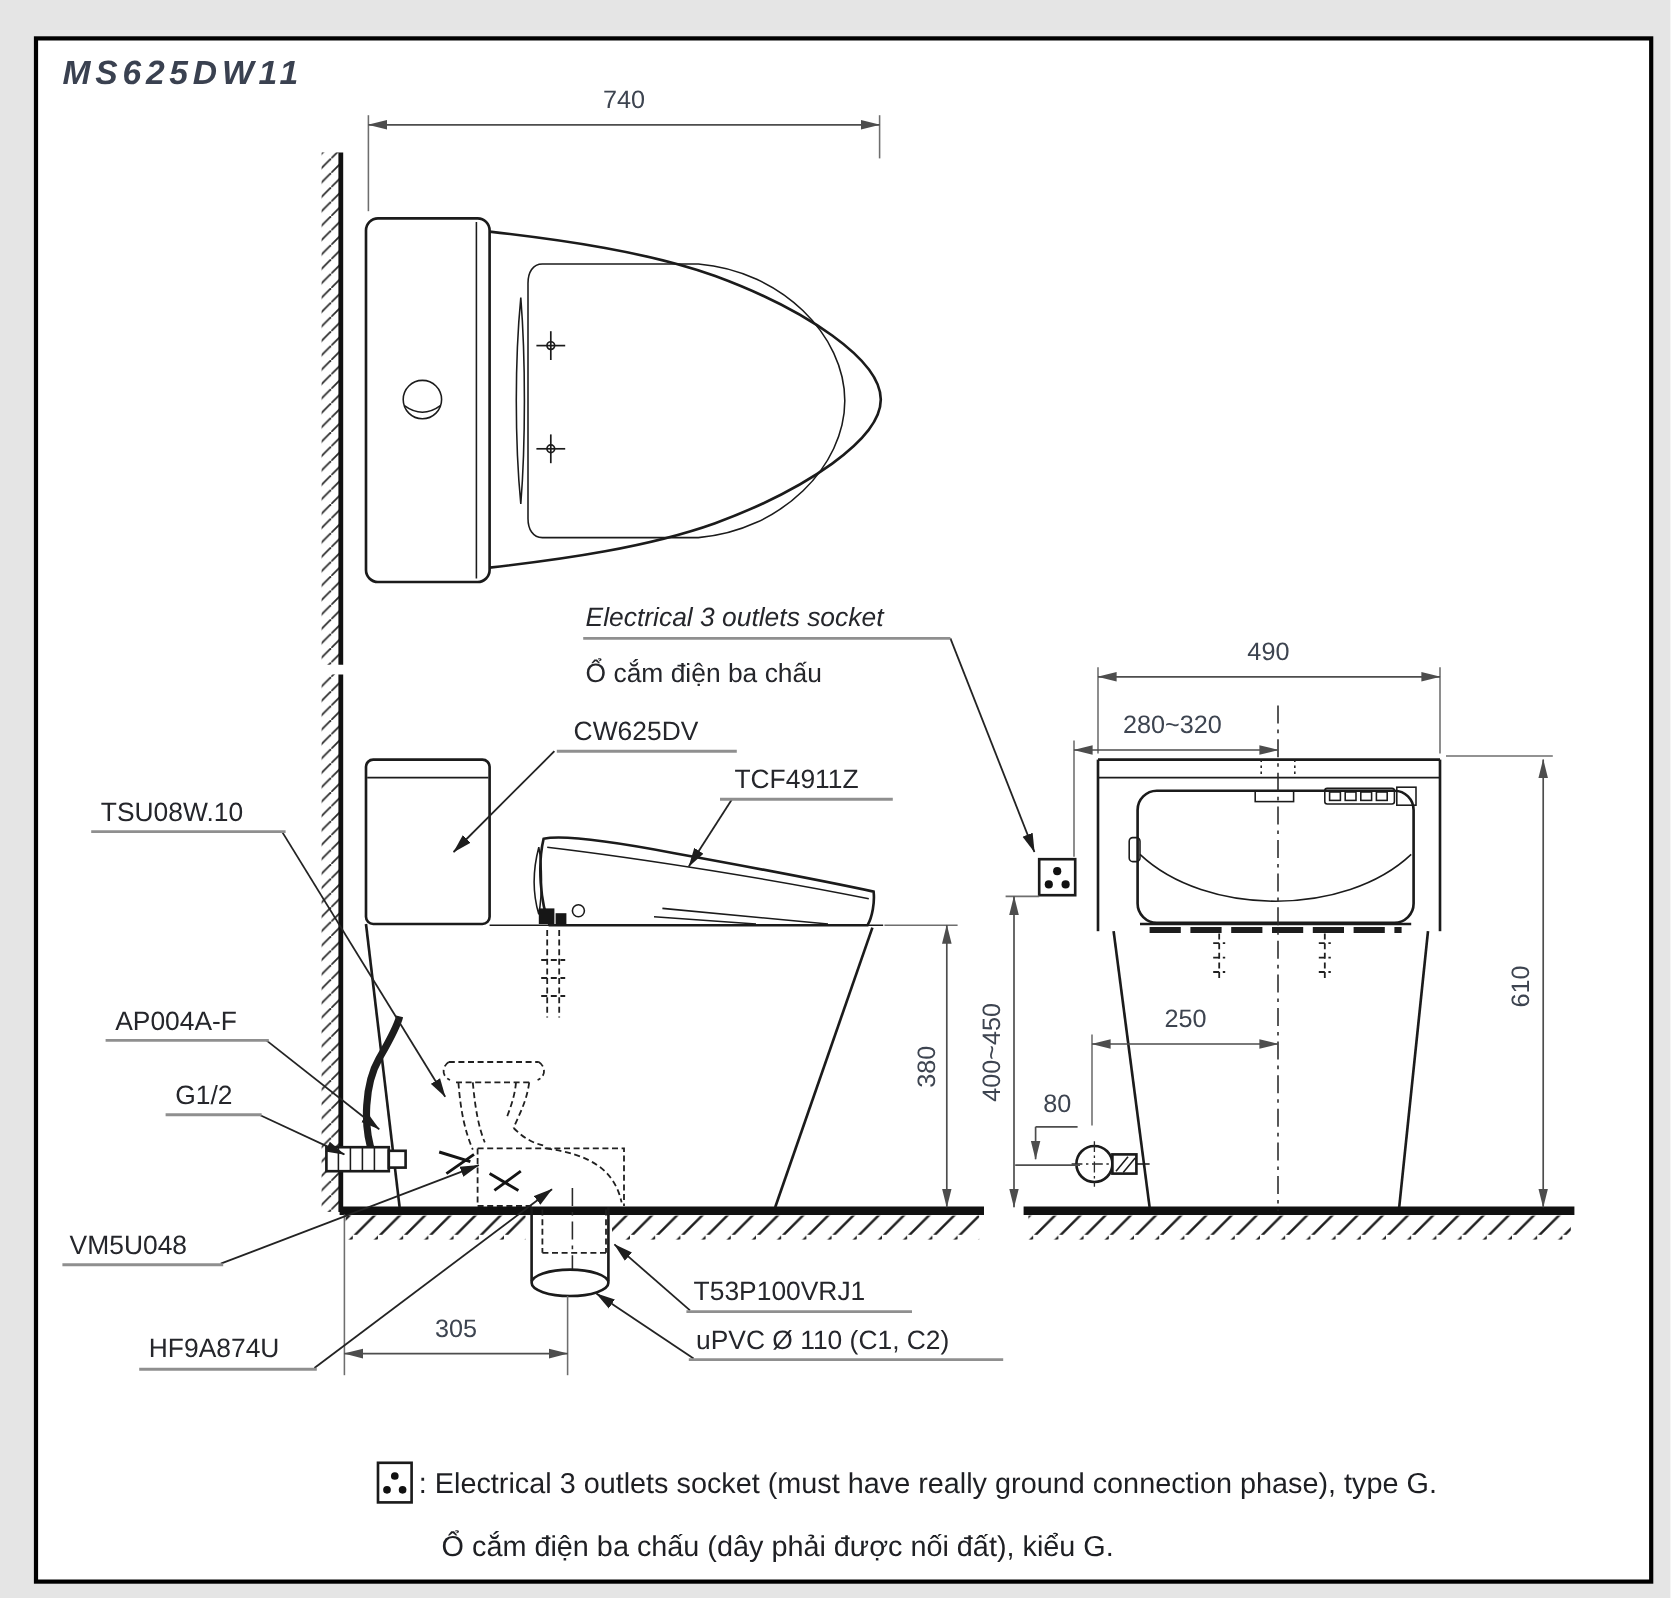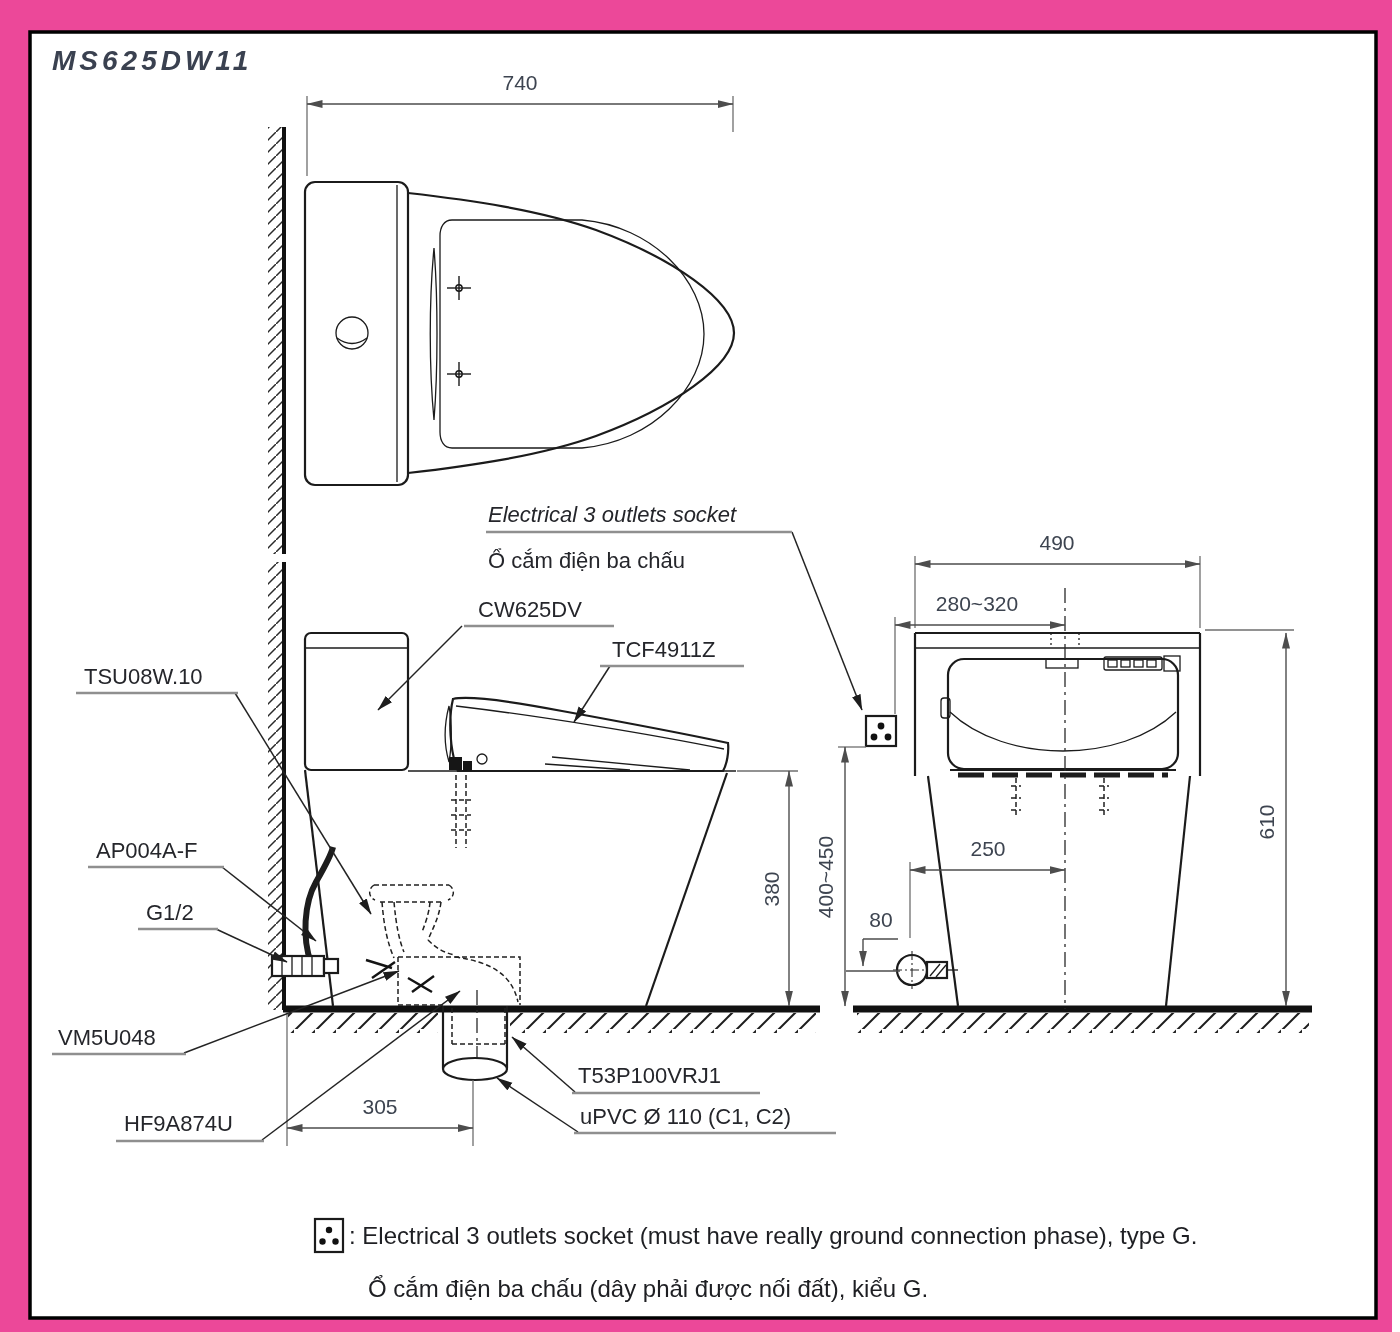--- a/index.html
+++ b/index.html
@@ -1,16 +1,16 @@
 <!DOCTYPE html>
 <html><head>
 <meta charset="utf-8">
 <style>
   html,body{margin:0;padding:0;background:#ffffff;}
-  .sheet{position:relative;width:1392px;height:1332px;background:#ec4899;overflow:hidden;}
+  .sheet{position:relative;width:1392px;height:1332px;background:#e5e5e5;overflow:hidden;}
   svg{display:block;}
   text{font-family:"Liberation Sans","DejaVu Sans",sans-serif;}
   .ttl{font-size:28px;font-weight:bold;font-style:italic;letter-spacing:4px;fill:#3a4150;}
   .lbl{font-size:22px;fill:#25262b;}
   .it{font-style:italic;}
   .dimt{font-size:21px;fill:#3d4450;}
   .note{font-size:24px;fill:#1e1f23;}
   .ln{stroke:#1b1b1b;stroke-width:2.2;fill:none;}
   .lnthin{stroke:#1b1b1b;stroke-width:1.3;fill:none;}
   .lnw{stroke:#1b1b1b;stroke-width:2.2;fill:#ffffff;}

